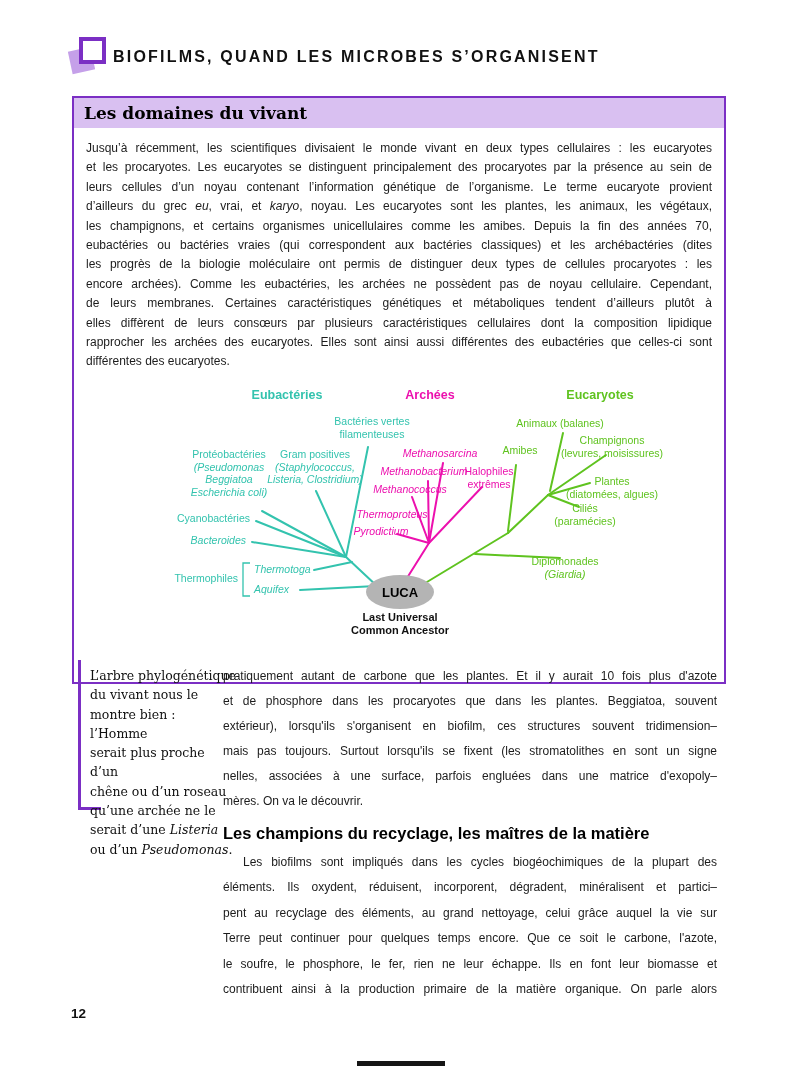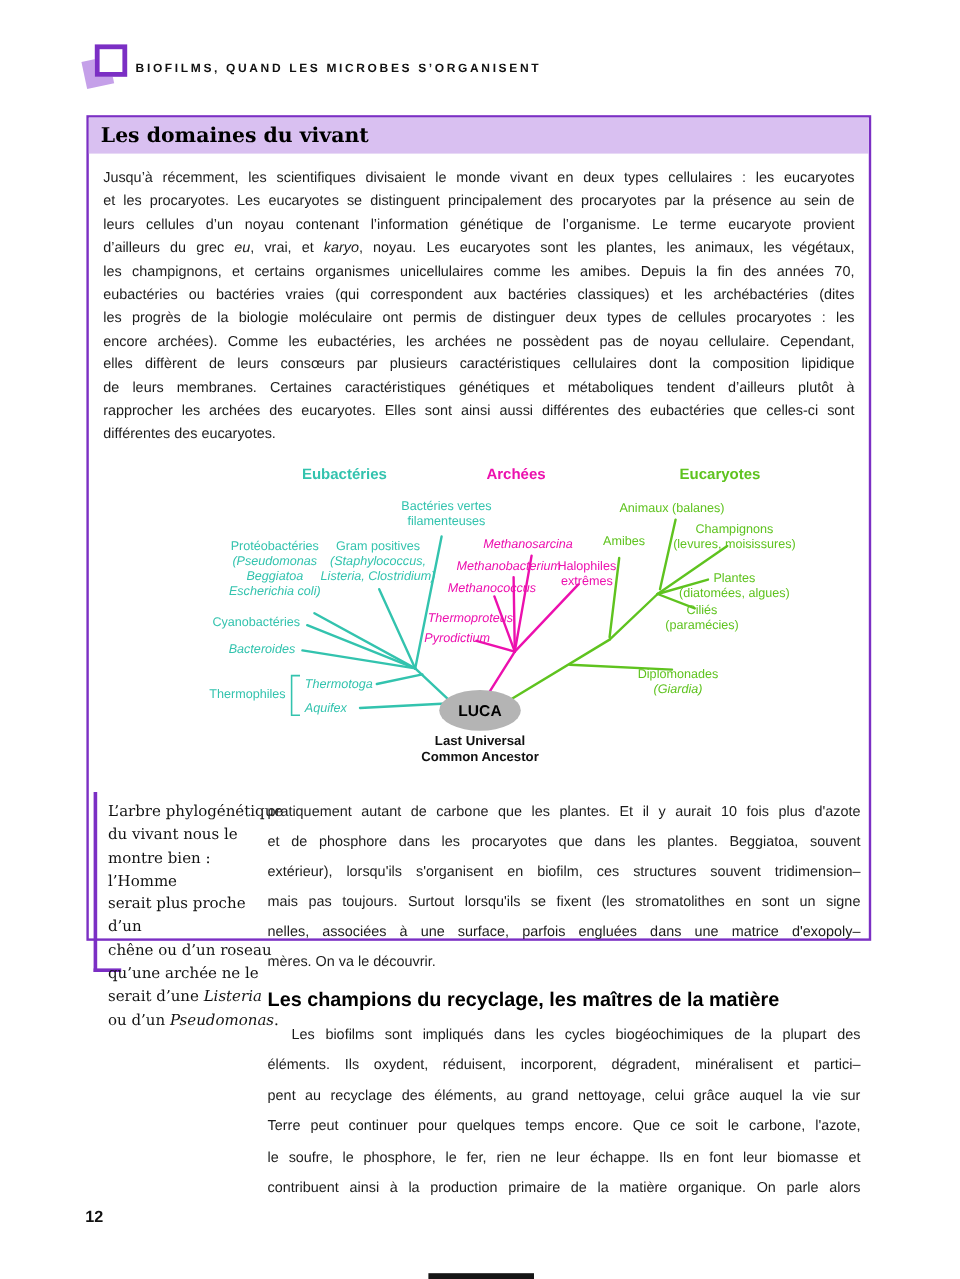--- a/index.html
+++ b/index.html
@@ -4,24 +4,24 @@
 <style>
   html,body{margin:0;padding:0;background:#ffffff;}
   .page{position:relative;width:800px;height:1066px;background:#fff;overflow:hidden;
         font-family:"Liberation Sans",sans-serif;color:#1c1c1c;}
 
   
   .header{position:absolute;left:70px;top:34px;height:46px;display:flex;align-items:center;}
   .logo{position:relative;width:36px;height:42px;flex:0 0 36px;}
   .sq-back{position:absolute;left:0;top:13px;width:23px;height:23px;background:#c5a0e9;transform:rotate(-12deg);}
   .sq-front{position:absolute;left:9px;top:1px;width:19px;height:19px;background:#fff;border:4px solid #7b2fc4;}
-  .header-title{font-size:10px;font-weight:bold;letter-spacing:2.2px;color:#111;margin-left:7px;white-space:nowrap;}
+  .header-title{font-size:16px;font-weight:bold;letter-spacing:2.2px;color:#111;margin-left:7px;white-space:nowrap;}
 
   
-  .domain-box{position:absolute;left:72px;top:96px;width:654px;height:688px;border:2px solid #7b2fc4;
+  .domain-box{position:absolute;left:72px;top:96px;width:654px;height:588px;border:2px solid #7b2fc4;
               box-sizing:border-box;background:#fff;}
   .box-title{height:30px;background:#d9c0f1;font-family:"DejaVu Serif",serif;font-weight:bold;
              font-size:17px;line-height:30px;padding-left:10px;color:#000;}
   .box-text{margin:11px 12px 0;font-size:12px;line-height:19.4px;}
   .tl{min-height:1em;}
   .tl.j{text-align:justify;text-align-last:justify;}
   .tl.ind{text-indent:20px;}
   em{font-style:italic;}
 
   .tree{position:absolute;left:76px;top:287px;width:560px;height:258px;}
@@ -60,22 +60,22 @@
     <div class="box-title">Les domaines du vivant</div>
     <div class="box-text">
         <div class="tl j"><span>Jusqu’à récemment, les scientifiques divisaient le monde vivant en deux types cellulaires : les eucaryotes</span></div>
         <div class="tl j"><span>et les procaryotes. Les eucaryotes se distinguent principalement des procaryotes par la présence au sein de</span></div>
         <div class="tl j"><span>leurs cellules d’un noyau contenant l’information génétique de l’organisme. Le terme eucaryote provient</span></div>
         <div class="tl j"><span>d’ailleurs du grec </span><em>eu</em><span>, vrai, et </span><em>karyo</em><span>, noyau. Les eucaryotes sont les plantes, les animaux, les végétaux,</span></div>
         <div class="tl j"><span>les champignons, et certains organismes unicellulaires comme les amibes. Depuis la fin des années 70,</span></div>
         <div class="tl j"><span>eubactéries ou bactéries vraies (qui correspondent aux bactéries classiques) et les archébactéries (dites</span></div>
         <div class="tl j"><span>les progrès de la biologie moléculaire ont permis de distinguer deux types de cellules procaryotes : les</span></div>
         <div class="tl j"><span>encore archées). Comme les eubactéries, les archées ne possèdent pas de noyau cellulaire. Cependant,</span></div>
+        <div class="tl j"><span>de leurs membranes. Certaines caractéristiques génétiques et métaboliques tendent d’ailleurs plutôt à</span></div>
         <div class="tl j"><span>elles diffèrent de leurs consœurs par plusieurs caractéristiques cellulaires dont la composition lipidique</span></div>
-        <div class="tl j"><span>de leurs membranes. Certaines caractéristiques génétiques et métaboliques tendent d’ailleurs plutôt à</span></div>
         <div class="tl j"><span>rapprocher les archées des eucaryotes. Elles sont ainsi aussi différentes des eubactéries que celles-ci sont</span></div>
         <div class="tl"><span>différentes des eucaryotes.</span></div>
       </div>
     <svg class="tree" viewBox="0 0 560 258" preserveAspectRatio="xMidYMid meet">
         <line x1="228" y1="202" x2="196" y2="172" stroke="#33c3ae" stroke-width="2" stroke-linecap="round"></line>
         <line x1="196" y1="172" x2="112" y2="126" stroke="#33c3ae" stroke-width="2" stroke-linecap="round"></line>
         <line x1="196" y1="172" x2="166" y2="106" stroke="#33c3ae" stroke-width="2" stroke-linecap="round"></line>
         <line x1="196" y1="172" x2="218" y2="62" stroke="#33c3ae" stroke-width="2" stroke-linecap="round"></line>
         <line x1="196" y1="172" x2="106" y2="136" stroke="#33c3ae" stroke-width="2" stroke-linecap="round"></line>
         <line x1="196" y1="172" x2="102" y2="157" stroke="#33c3ae" stroke-width="2" stroke-linecap="round"></line>

